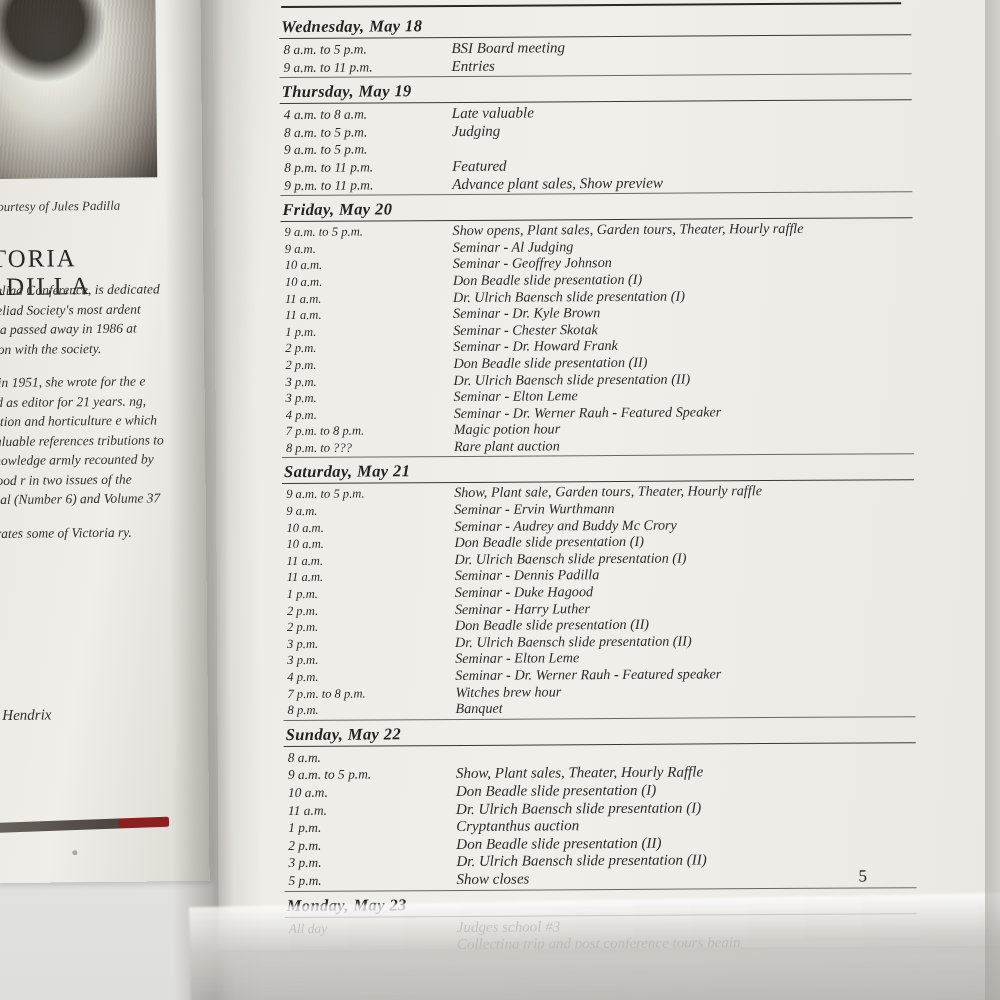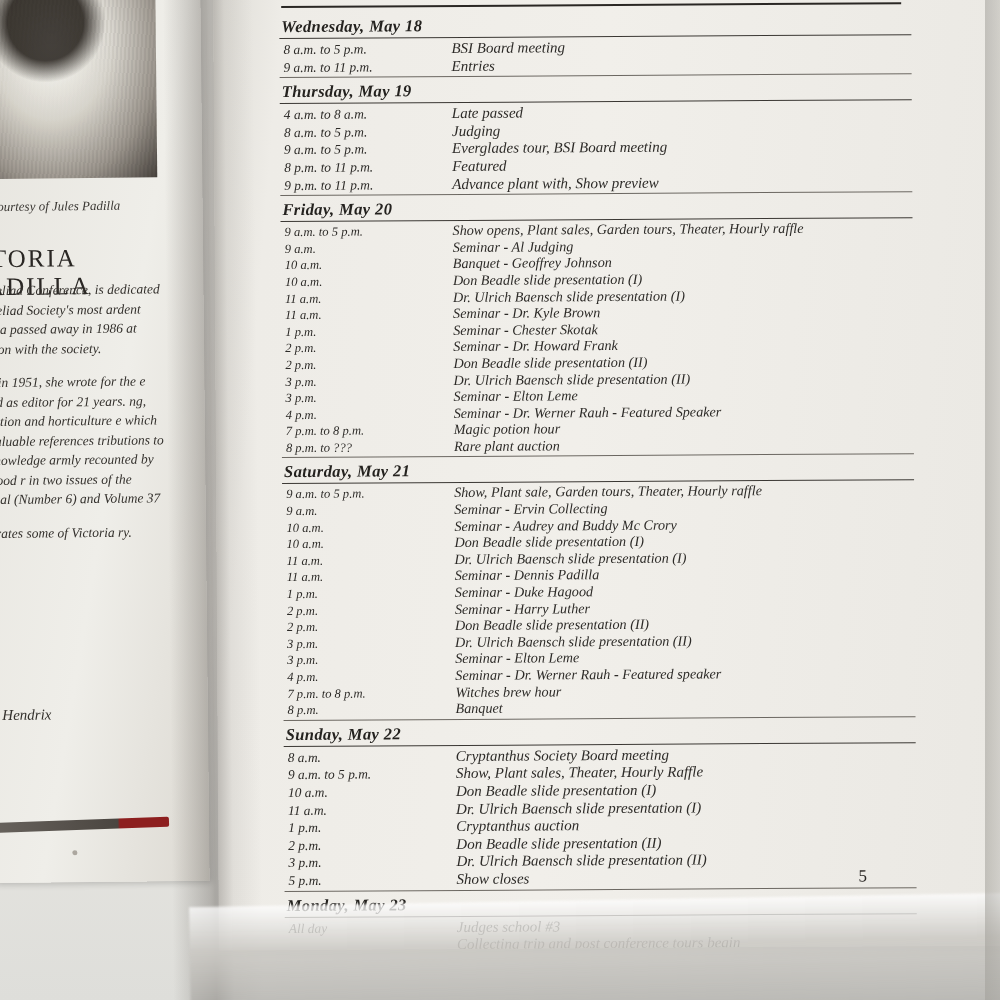--- a/index.html
+++ b/index.html
@@ -181,56 +181,55 @@
             </div>
           </div>
           <div class="day-rule thin"></div>
         </div>
         <div class="day big">
           <div class="day-name">Thursday, May 19</div>
           <div class="day-rule"></div>
           <div class="rows">
             <div class="row">
               <div class="time">4 a.m. to 8 a.m.</div>
-              <div class="ev">Late passed</div>
+              <div class="ev">Late valuable</div>
             </div>
             <div class="row">
               <div class="time">8 a.m. to 5 p.m.</div>
               <div class="ev">Judging</div>
             </div>
             <div class="row">
               <div class="time">9 a.m. to 5 p.m.</div>
-              <div class="ev">Everglades tour, BSI Board meeting</div>
             </div>
             <div class="row">
               <div class="time">8 p.m. to 11 p.m.</div>
               <div class="ev">Featured</div>
             </div>
             <div class="row">
               <div class="time">9 p.m. to 11 p.m.</div>
-              <div class="ev">Advance plant with, Show preview</div>
+              <div class="ev">Advance plant sales, Show preview</div>
             </div>
           </div>
           <div class="day-rule thin"></div>
         </div>
         <div class="day">
           <div class="day-name">Friday, May 20</div>
           <div class="day-rule"></div>
           <div class="rows">
             <div class="row">
               <div class="time">9 a.m. to 5 p.m.</div>
               <div class="ev">Show opens, Plant sales, Garden tours, Theater, Hourly raffle</div>
             </div>
             <div class="row">
               <div class="time">9 a.m.</div>
               <div class="ev">Seminar - Al Judging</div>
             </div>
             <div class="row">
               <div class="time">10 a.m.</div>
-              <div class="ev">Banquet - Geoffrey Johnson</div>
+              <div class="ev">Seminar - Geoffrey Johnson</div>
             </div>
             <div class="row">
               <div class="time">10 a.m.</div>
               <div class="ev">Don Beadle slide presentation (I)</div>
             </div>
             <div class="row">
               <div class="time">11 a.m.</div>
               <div class="ev">Dr. Ulrich Baensch slide presentation (I)</div>
             </div>
             <div class="row">
@@ -275,21 +274,21 @@
         <div class="day">
           <div class="day-name">Saturday, May 21</div>
           <div class="day-rule"></div>
           <div class="rows">
             <div class="row">
               <div class="time">9 a.m. to 5 p.m.</div>
               <div class="ev">Show, Plant sale, Garden tours, Theater, Hourly raffle</div>
             </div>
             <div class="row">
               <div class="time">9 a.m.</div>
-              <div class="ev">Seminar - Ervin Collecting</div>
+              <div class="ev">Seminar - Ervin Wurthmann</div>
             </div>
             <div class="row">
               <div class="time">10 a.m.</div>
               <div class="ev">Seminar - Audrey and Buddy Mc Crory</div>
             </div>
             <div class="row">
               <div class="time">10 a.m.</div>
               <div class="ev">Don Beadle slide presentation (I)</div>
             </div>
             <div class="row">
@@ -334,21 +333,20 @@
             </div>
           </div>
           <div class="day-rule thin"></div>
         </div>
         <div class="day big">
           <div class="day-name">Sunday, May 22</div>
           <div class="day-rule"></div>
           <div class="rows">
             <div class="row">
               <div class="time">8 a.m.</div>
-              <div class="ev">Cryptanthus Society Board meeting</div>
             </div>
             <div class="row">
               <div class="time">9 a.m. to 5 p.m.</div>
               <div class="ev">Show, Plant sales, Theater, Hourly Raffle</div>
             </div>
             <div class="row">
               <div class="time">10 a.m.</div>
               <div class="ev">Don Beadle slide presentation (I)</div>
             </div>
             <div class="row">

